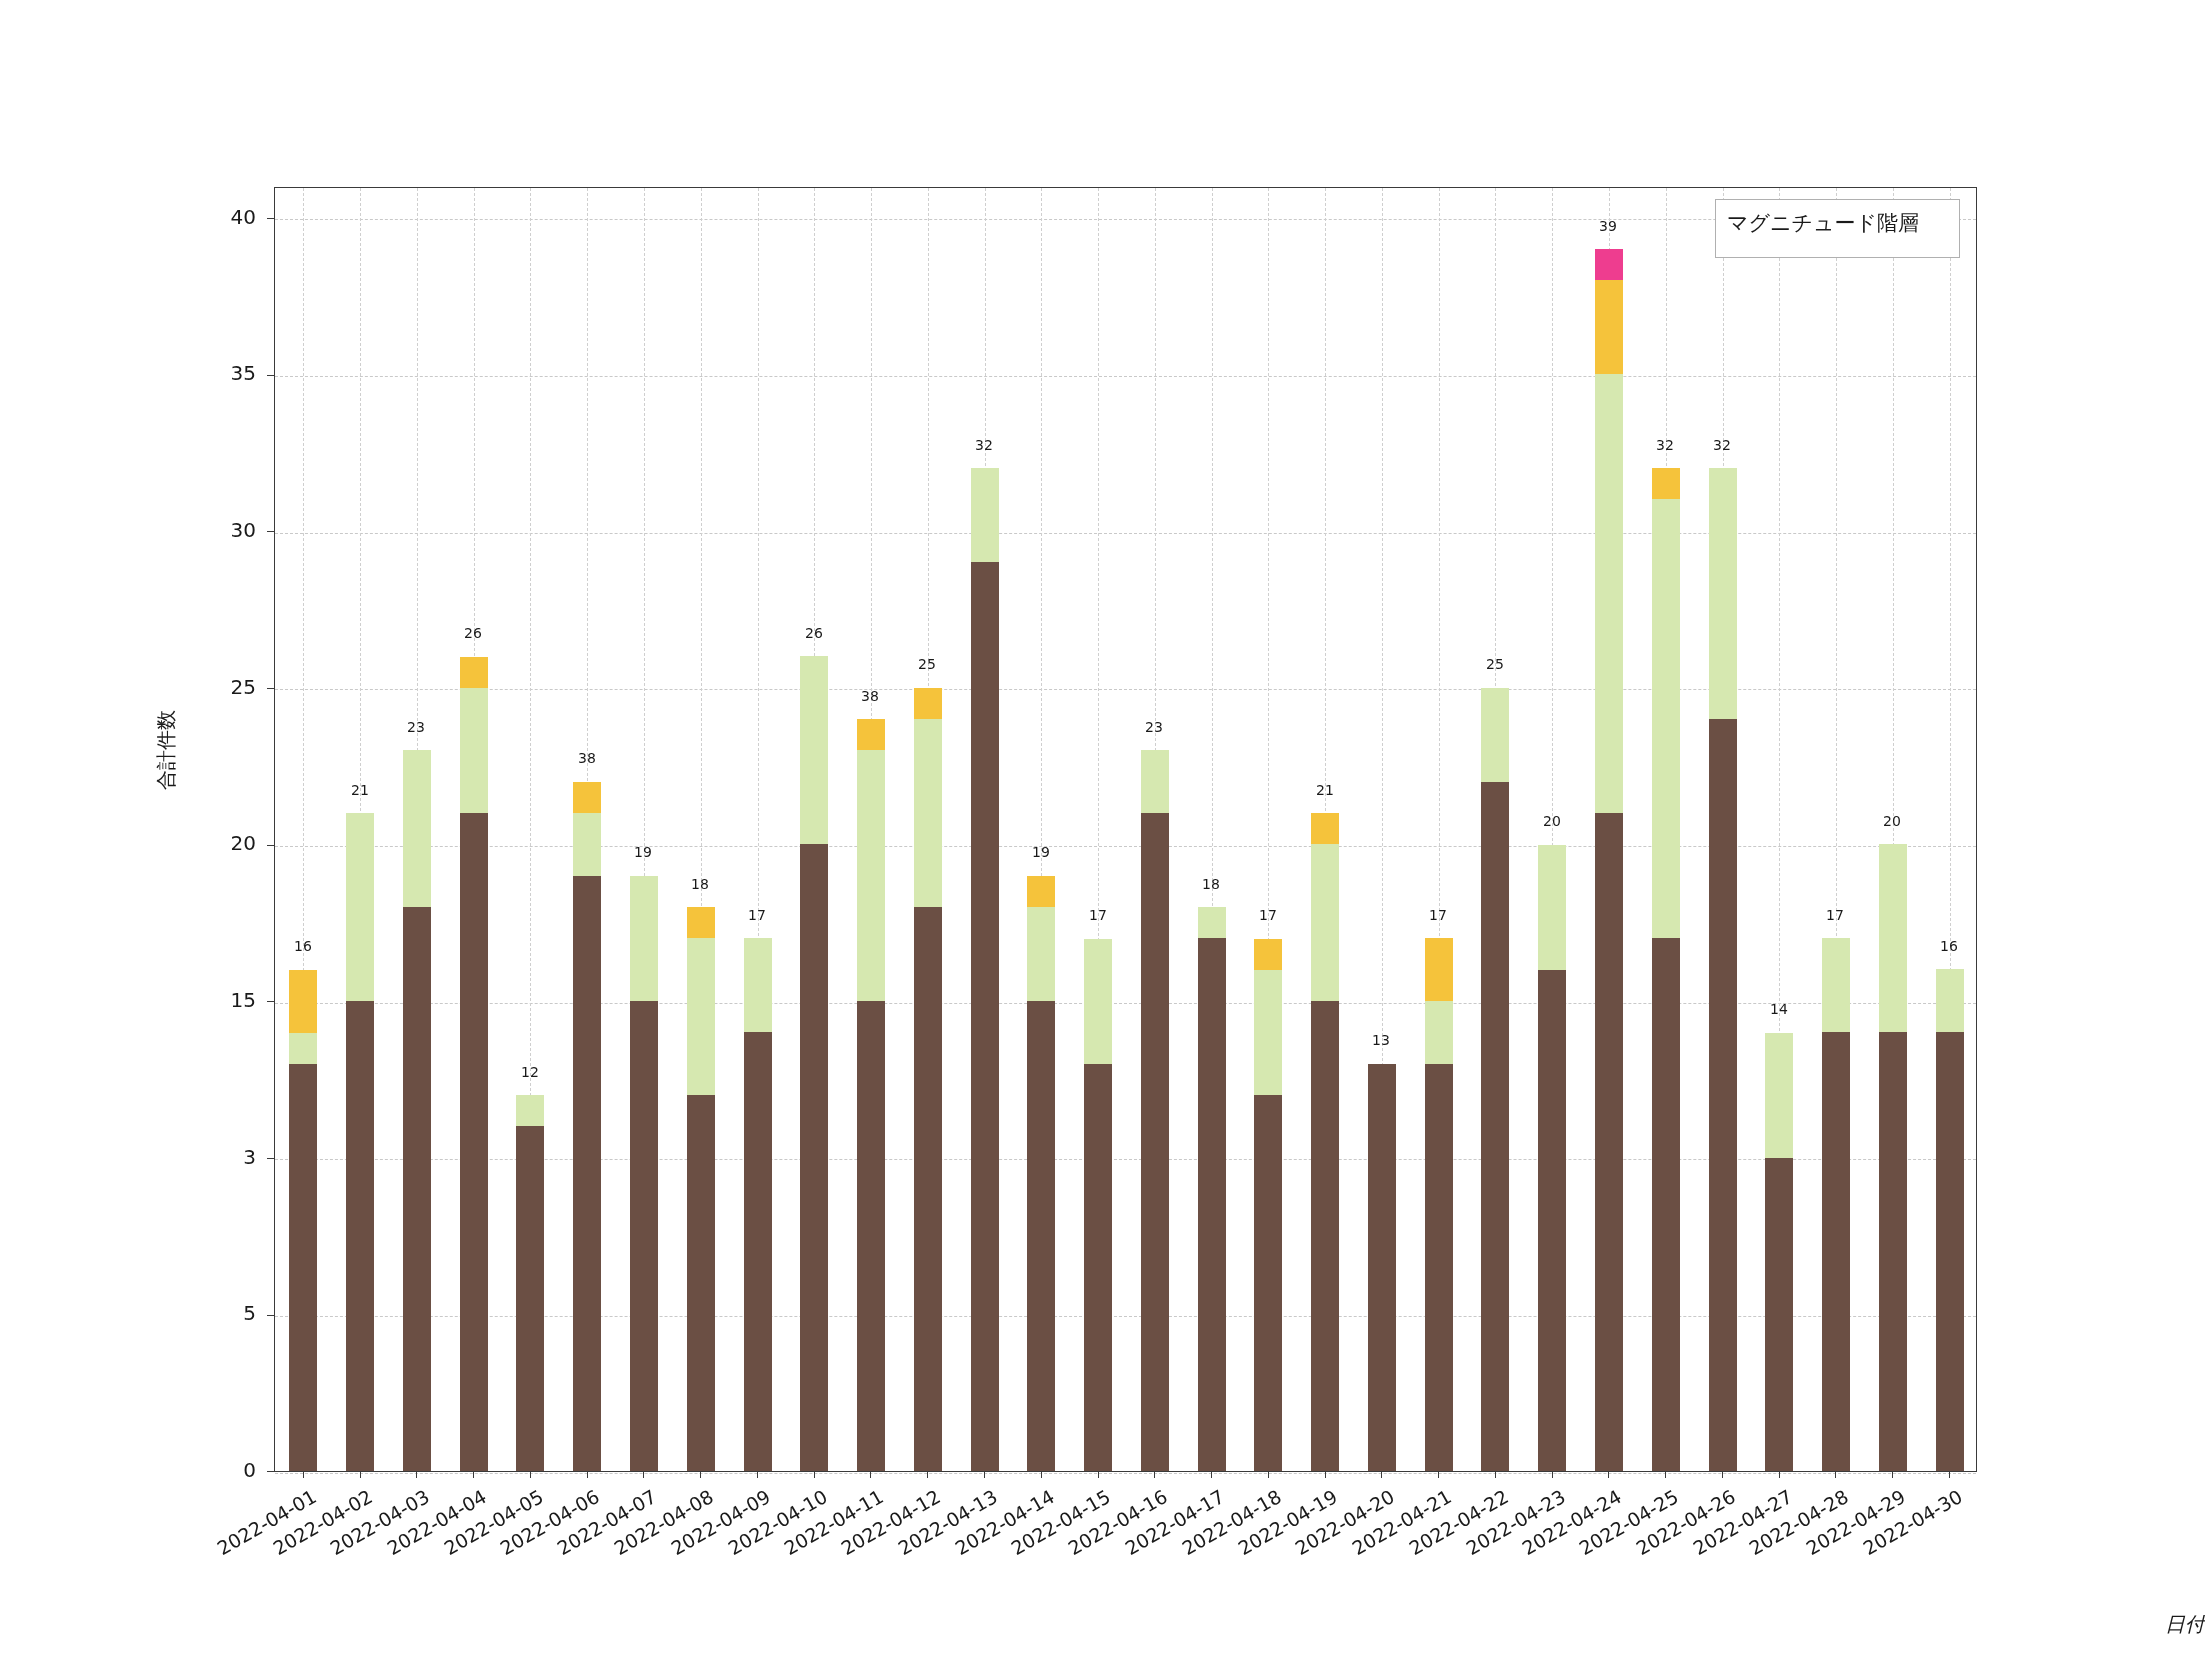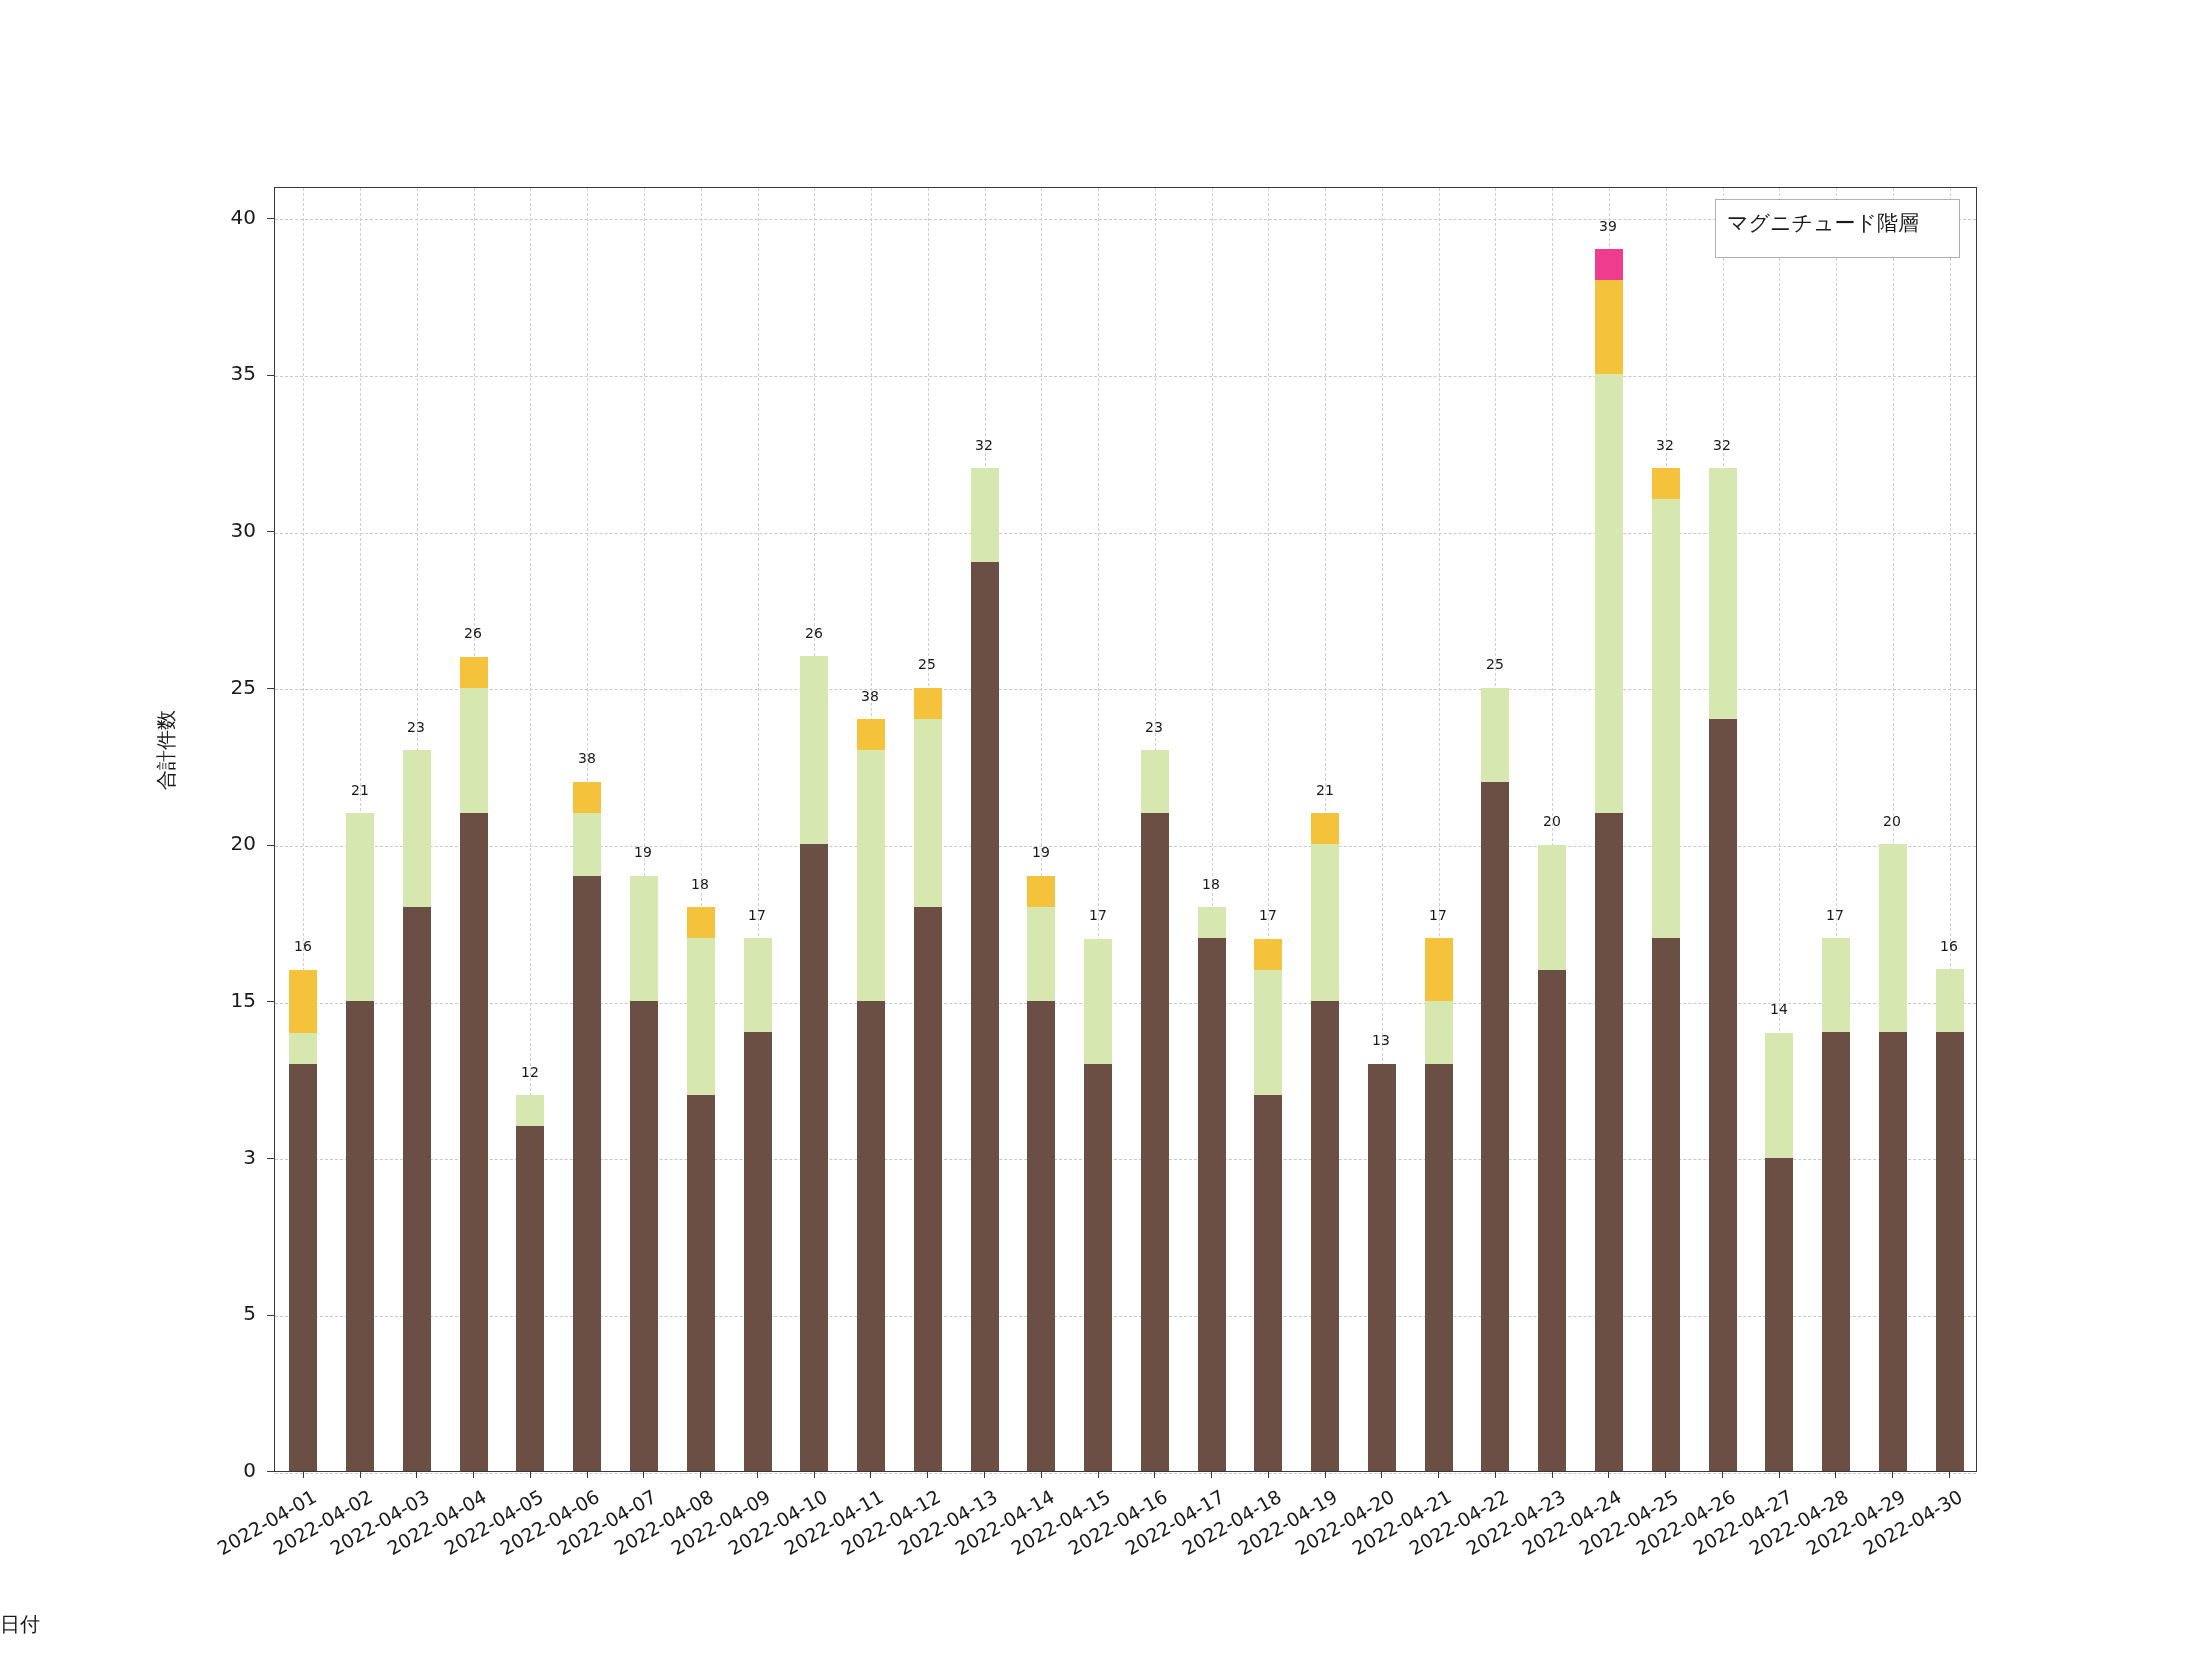--- a/index.html
+++ b/index.html
@@ -112,23 +112,24 @@
     white-space: nowrap;
     transform: rotate(-30deg);
     transform-origin: right top;
     text-align: right;
   }
   #xlabel {
     position: absolute;
     left: 0;
     top: 1611px;
     width: 2205px;
-    text-align: left;
+    text-align: right;
     font-size: 20px;
     color: #1a1a1a;
+    font-style: italic;
   }
   
   #legend {
     position: absolute;
     left: 1715px;
     top: 199px;
     width: 245px;
     padding: 8.6px 11px 12.3px 11px;
     box-sizing: border-box;
     background: #ffffff;

